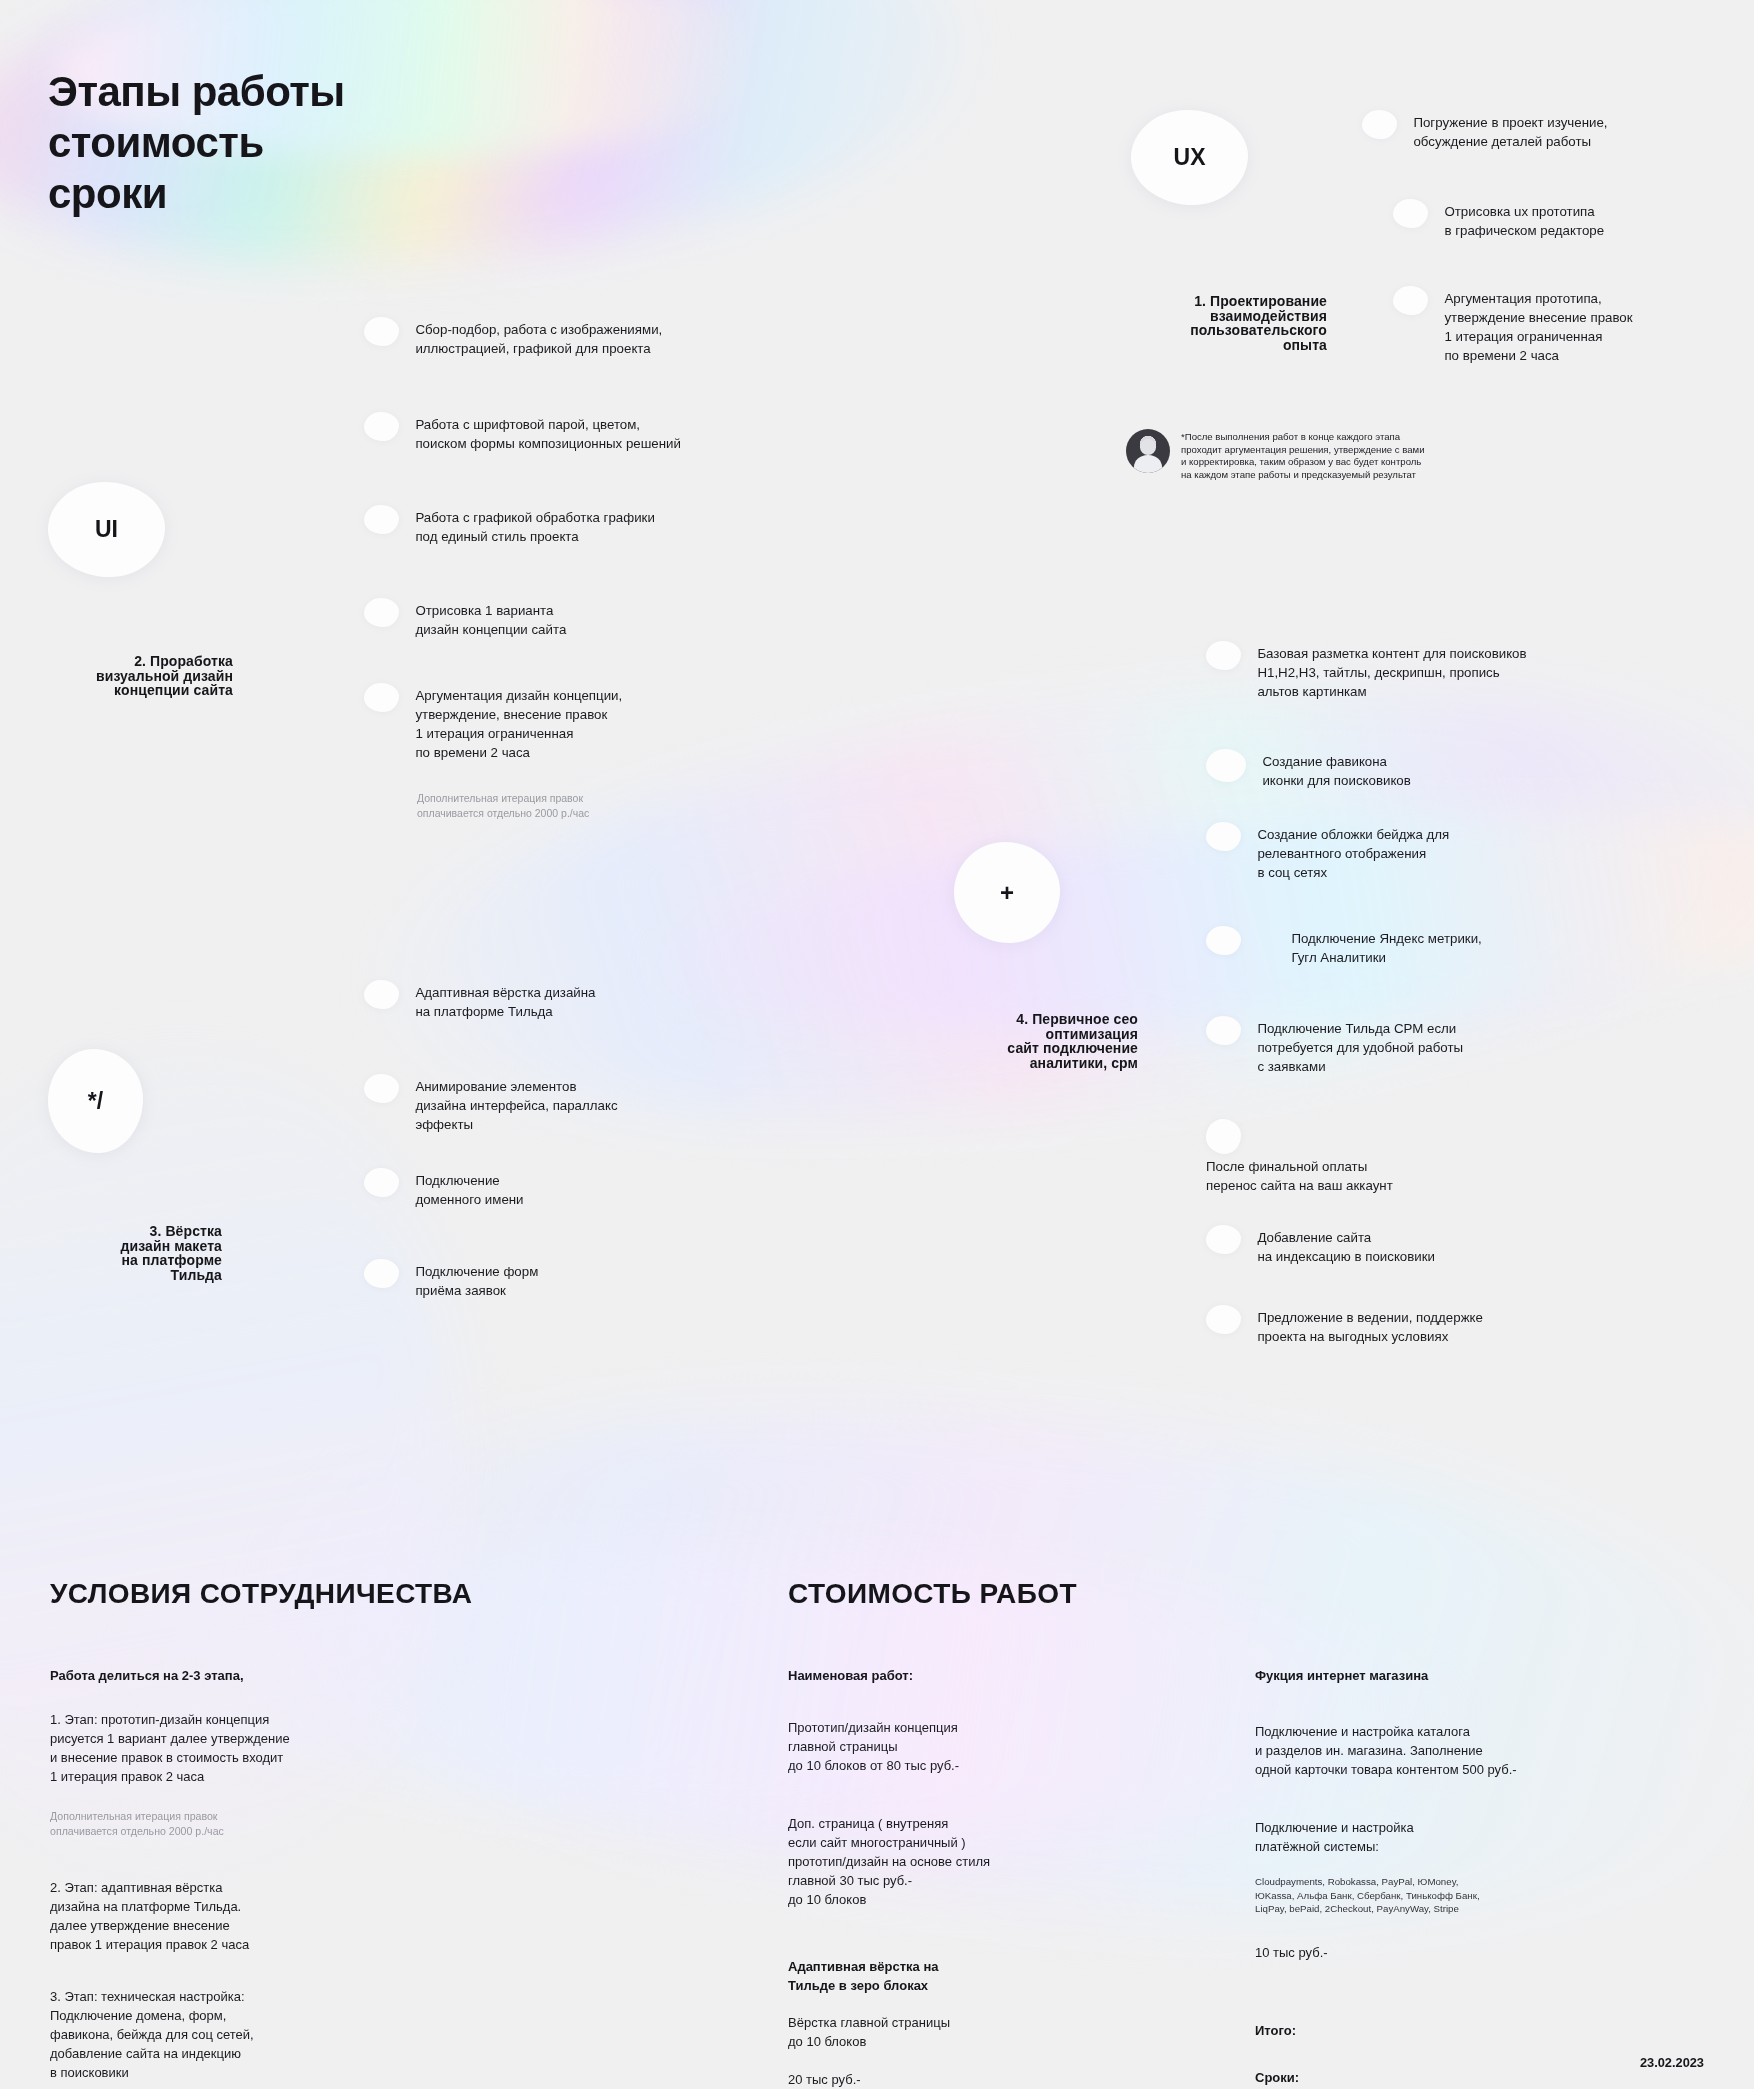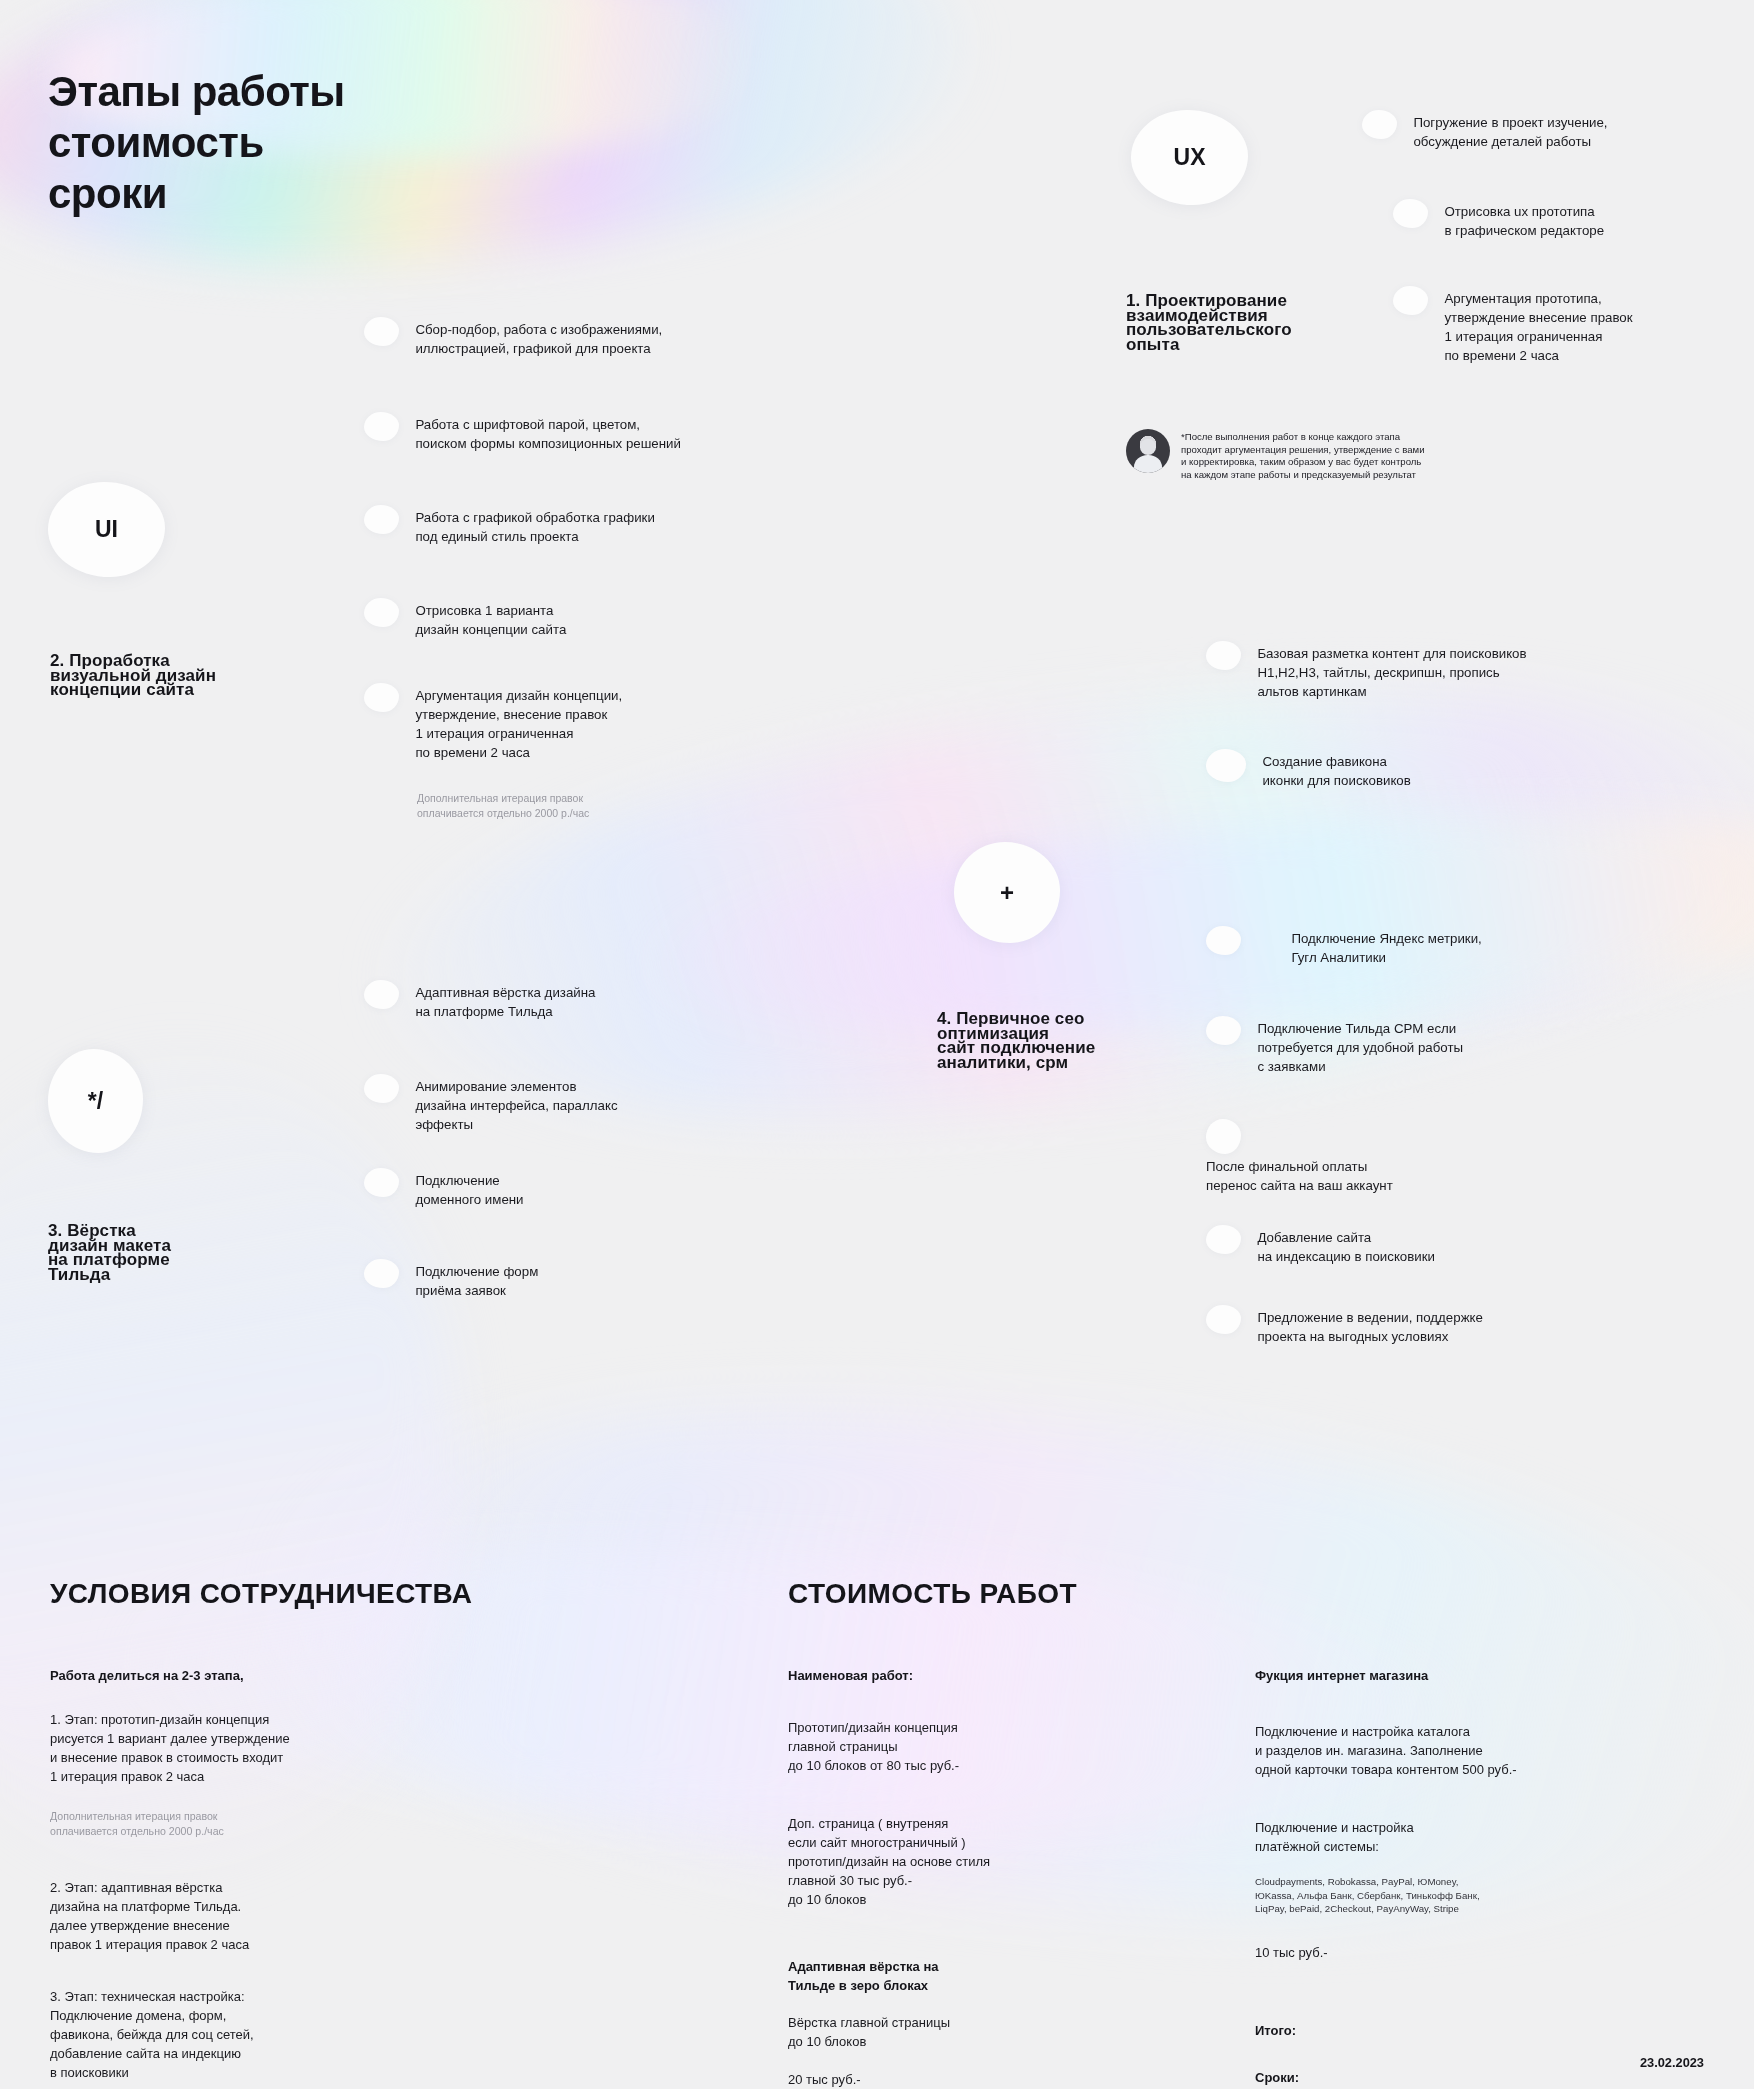--- a/index.html
+++ b/index.html
@@ -123,22 +123,22 @@
     box-shadow: 0 1.8px 16.4px rgba(120,130,160,0.10);
   }
   .blob-ux { left: 1131px; top: 110px; width: 117px; height: 95px; font-size: 23px; }
   .blob-ui { left: 48px; top: 482px; width: 117px; height: 95px; font-size: 23px; }
   .blob-code { left: 48px; top: 1049px; width: 95px; height: 104px; font-size: 23px; }
   .blob-plus { left: 954px; top: 842px; width: 106px; height: 101px; font-size: 24px; }
 
   
   .stage-caption {
     position: absolute;
-    font-size: 17px; line-height: 14.6px; font-weight: 700; color: #15151a;
-    white-space: pre-line; letter-spacing: 0.1px;
+    font-size: 14px; line-height: 14.6px; font-weight: 700; color: #15151a;
+    white-space: pre-line; letter-spacing: 0.1px; text-align: right;
   }
   .cap-ux { left: 1126px; top: 294px; width: 201px; }
   .cap-ui { left: 50px; top: 654px; width: 183px; }
   .cap-code { left: 48px; top: 1224px; width: 174px; }
   .cap-seo { left: 937px; top: 1012px; width: 201px; }
 
   
   .row { position: absolute; display: flex; align-items: flex-start; }
   .dot {
     width: 35px; height: 29px; flex: 0 0 35px;
@@ -327,20 +327,26 @@
   <div class="row" style="left:1206px; top:641px; width:384px;">
     <div class="dot"></div>
     <div class="row-text">Базовая разметка контент для поисковиков
 Н1,Н2,Н3, тайтлы, дескрипшн, пропись
 альтов картинкам</div>
   </div>
   <div class="row" style="left:1206px; top:749px; width:365px;">
     <div class="dot big"></div>
     <div class="row-text">Создание фавикона
 иконки для поисковиков</div>
+  </div>
+  <div class="row" style="left:1206px; top:822px; width:365px;">
+    <div class="dot"></div>
+    <div class="row-text">Создание обложки бейджа для
+релевантного отображения
+в соц сетях</div>
   </div>
   <div class="row" style="left:1206px; top:926px; width:365px;gap:34px;">
     <div class="dot"></div>
     <div class="row-text">Подключение Яндекс метрики,
 Гугл Аналитики</div>
   </div>
   <div class="row" style="left:1206px; top:1016px; width:384px;">
     <div class="dot"></div>
     <div class="row-text">Подключение Тильда СРМ если
 потребуется для удобной работы

